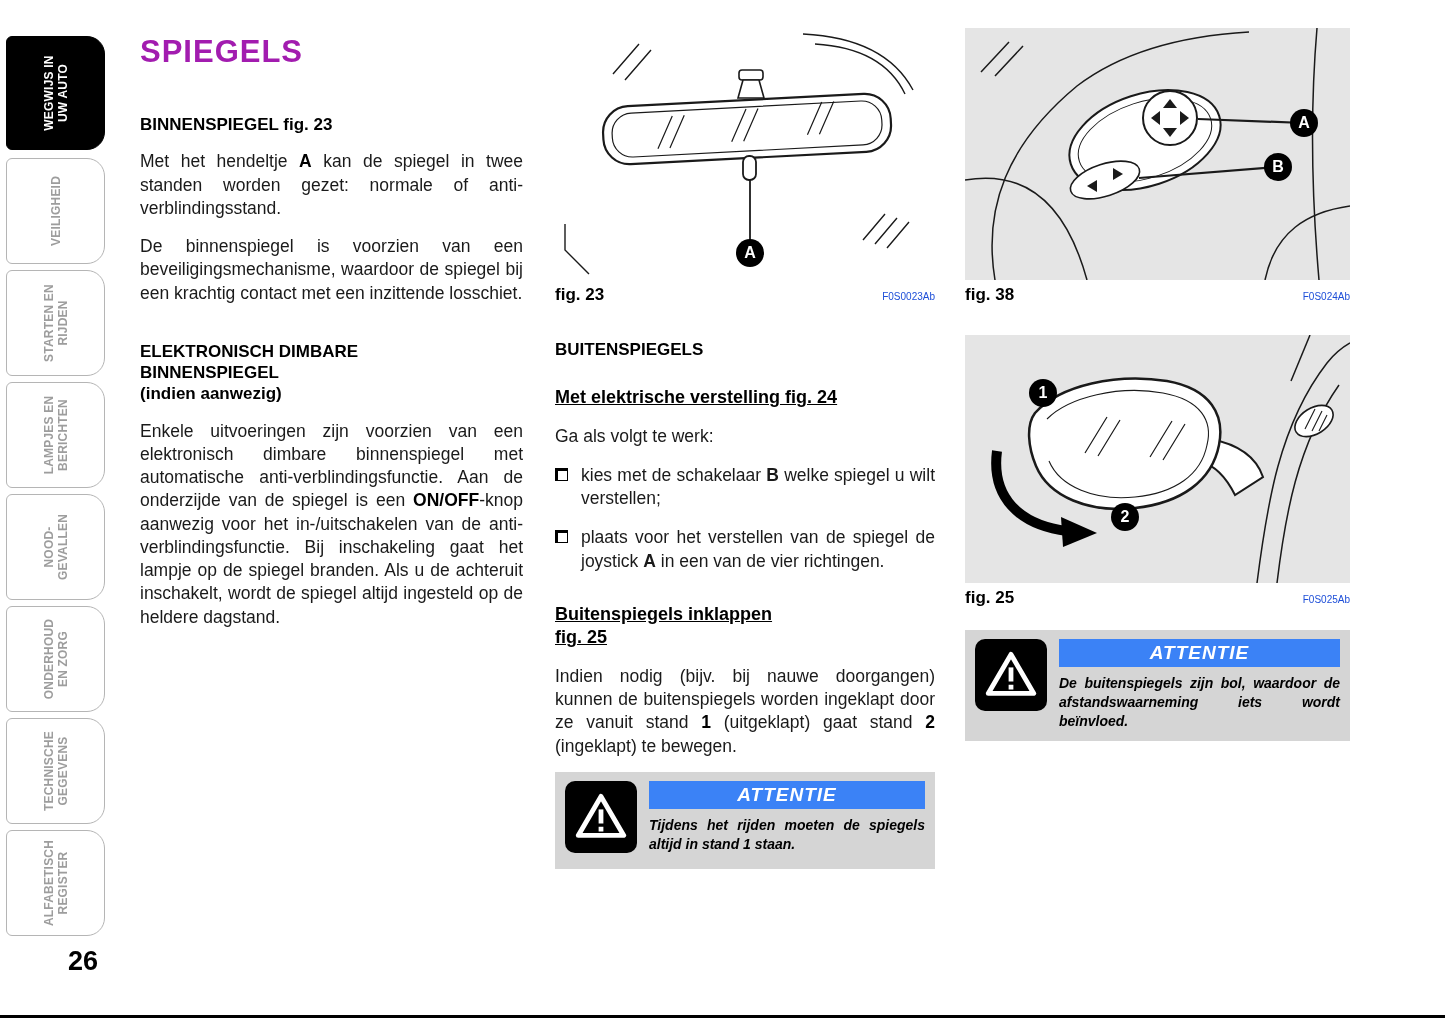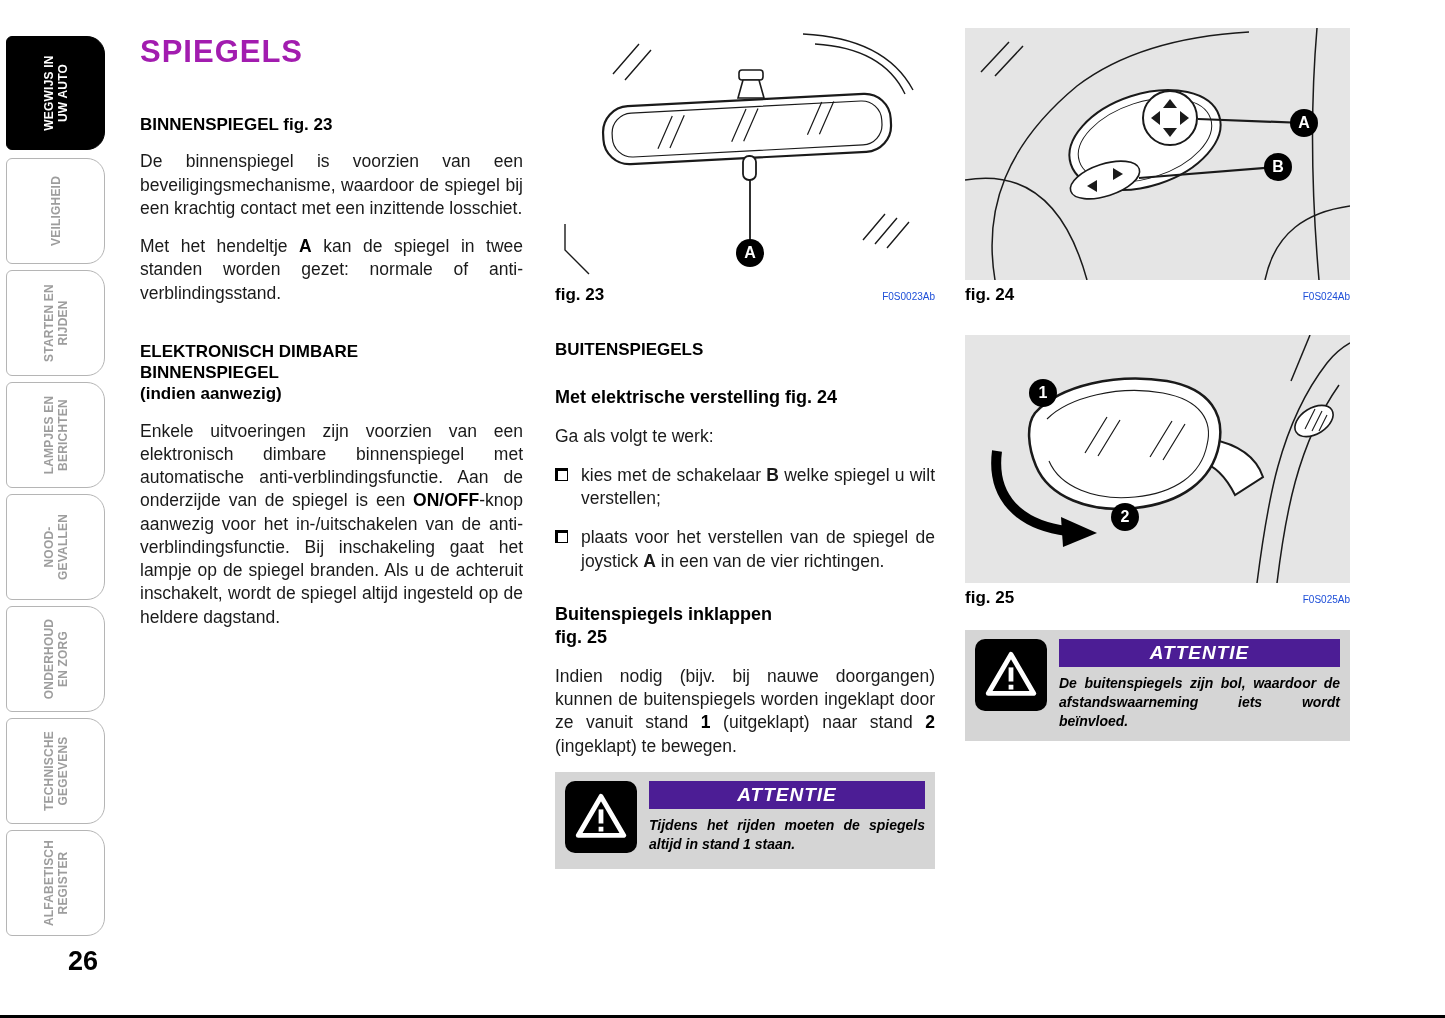--- a/index.html
+++ b/index.html
@@ -25,21 +25,21 @@
   .page-number { position:absolute; left:68px; top:946px; font-size:27px; font-weight:bold; color:#000000; }
 
   
   .col { position:absolute; top:0; }
   .col1 { left:140px; width:383px; }
   .col2 { left:555px; width:380px; }
   .col3 { left:965px; width:385px; }
 
   .page-title { font-size:31px; font-weight:800; letter-spacing:1px; color:#a21caf; margin:34px 0 0 0; }
   .h-section { font-size:17px; font-weight:bold; color:#000; margin:44px 0 0 0; line-height:1.25; white-space:pre-line; }
-  .h-sub { font-size:18px; font-weight:bold; color:#000; margin:26px 0 0 0; line-height:1.3; white-space:pre-line; }
+  .h-sub { font-size:18px; font-weight:bold; color:#000; margin:26px 0 0 0; line-height:1.3; white-space:pre-line;text-decoration:underline; }
   p.body { font-size:17.5px; line-height:1.33; text-align:justify; margin:15px 0 0 0; }
   p.body b { color:#000; }
 
   .bullet { position:relative; padding-left:26px; margin-top:16px; font-size:17.5px; line-height:1.33; text-align:justify; }
   .bullet-marker {
     position:absolute; left:0; top:4px; width:11px; height:11px;
     border:1.8px solid #000; background:#fff; box-shadow:2px 2px 0 #000 inset;
   }
 
   
@@ -55,21 +55,21 @@
   .fig-code { font-size:10px; color:#1d4ed8; }
 
   
   .warning { background:#d5d5d5; padding:9px 10px 10px 10px; box-sizing:border-box; }
   .warning::after { content:""; display:block; clear:both; }
   .warn-icon {
     float:left; width:72px; height:72px; background:#000; border-radius:10px;
     margin:0 12px 6px 0; display:flex; align-items:center; justify-content:center;
   }
   .warn-bar {
-    margin-left:84px; height:28px; background:#4c1d95; color:#fff;
+    margin-left:84px; height:28px; background:#3b82f6; color:#fff;
     font-weight:bold; font-style:italic; font-size:19px; letter-spacing:1px;
     text-align:center; line-height:28px;
   }
   .warn-text {
     font-size:14px; font-weight:bold; font-style:italic; color:#000;
     text-align:justify; margin-top:7px; line-height:1.35;
   }
   .mt14 { margin-top:14px; } .mt18 { margin-top:18px; } .mt22 { margin-top:22px; }
   .mt28 { margin-top:28px; } .mt30 { margin-top:30px; } .mt34 { margin-top:34px; } .mt36 { margin-top:36px; }
 </style>
@@ -107,22 +107,22 @@
   </div>
   <div class="tab" style="top:830px;height:106px;">
     <div class="tab-label">ALFABETISCH
 REGISTER</div>
   </div>
   <div class="page-number">26</div>
 
   <div class="col col1">
     <h1 class="page-title">SPIEGELS</h1>
     <h2 class="h-section">BINNENSPIEGEL fig. 23</h2>
+    <p class="body"><span>Met het hendeltje </span><b>A</b><span> kan de spiegel in twee standen worden gezet: normale of anti-verblindingsstand.</span></p>
     <p class="body">De binnenspiegel is voorzien van een beveiligingsmechanisme, waardoor de spiegel bij een krachtig contact met een inzittende losschiet.</p>
-    <p class="body"><span>Met het hendeltje </span><b>A</b><span> kan de spiegel in twee standen worden gezet: normale of anti-verblindingsstand.</span></p>
     <h2 class="h-section mt36">ELEKTRONISCH DIMBARE
 BINNENSPIEGEL
 (indien aanwezig)</h2>
     <p class="body"><span>Enkele uitvoeringen zijn voorzien van een elektronisch dimbare binnenspiegel met automatische anti-verblindingsfunctie. Aan de onderzijde van de spiegel is een </span><b>ON/OFF</b><span>-knop aanwezig voor het in-/uitschakelen van de anti-verblindingsfunctie. Bij inschakeling gaat het lampje op de spiegel branden. Als u de achteruit inschakelt, wordt de spiegel altijd ingesteld op de heldere dagstand.</span></p>
   </div>
 
   <div class="col col2">
 
     <div class="figure mt28" style="height:252px;">
       <svg width="380" height="252" viewBox="0 0 380 252">
@@ -166,21 +166,21 @@
 
     <div class="bullet">
       <span class="bullet-marker"></span><span>kies met de schakelaar </span><b>B</b><span> welke spiegel u wilt verstellen;</span>
     </div>
     <div class="bullet">
       <span class="bullet-marker"></span><span>plaats voor het verstellen van de spiegel de joystick </span><b>A</b><span> in een van de vier richtingen.</span>
     </div>
 
     <h3 class="h-sub mt30">Buitenspiegels inklappen
 fig. 25</h3>
-    <p class="body"><span>Indien nodig (bijv. bij nauwe doorgangen) kunnen de buitenspiegels worden ingeklapt door ze vanuit stand </span><b>1</b><span> (uitgeklapt) naar stand </span><b>2</b><span> (ingeklapt) te bewegen.</span></p>
+    <p class="body"><span>Indien nodig (bijv. bij nauwe doorgangen) kunnen de buitenspiegels worden ingeklapt door ze vanuit stand </span><b>1</b><span> (uitgeklapt) gaat stand </span><b>2</b><span> (ingeklapt) te bewegen.</span></p>
 
     <div class="warning mt14">
       <div class="warn-icon">
         <svg width="52" height="52" viewBox="0 0 48 48">
           <path d="M24 5 L45 41 L3 41 Z" fill="none" stroke="#ffffff" stroke-width="4.5" stroke-linejoin="round"></path>
           <rect x="21.8" y="17" width="4.4" height="13" fill="#ffffff"></rect>
           <rect x="21.8" y="33" width="4.4" height="4.4" fill="#ffffff"></rect>
         </svg>
       </div>
       <div class="warn-bar">ATTENTIE</div>
@@ -222,21 +222,21 @@
           <polygon points="158,146 148,140 148,152"></polygon>
         </g>
 
         <line x1="233" y1="91" x2="339" y2="95" stroke="#1a1a1a" stroke-width="2.2"></line>
         <line x1="174" y1="150" x2="313" y2="139" stroke="#1a1a1a" stroke-width="2.2"></line>
       </svg>
       <div class="fig-label" style="left:325px;top:81px;">A</div>
       <div class="fig-label" style="left:299px;top:125px;">B</div>
     </div>
     <div class="fig-caption-row">
-      <span class="fig-caption">fig. 24</span>
+      <span class="fig-caption">fig. 38</span>
       <span class="fig-code">F0S024Ab</span>
     </div>
 
     <div class="figure mt30" style="height:248px;">
       <svg width="385" height="248" viewBox="0 0 385 248">
         <rect x="0" y="0" width="385" height="248" fill="#e5e5e5"></rect>
         <g stroke="#1a1a1a" fill="none" stroke-width="1.5">
           <path d="M 292,248 C 302,170 314,90 362,28 C 370,18 378,12 385,8"></path>
           <path d="M 312,248 C 320,182 332,110 374,50"></path>
           <path d="M 345,0 L 326,46"></path>

